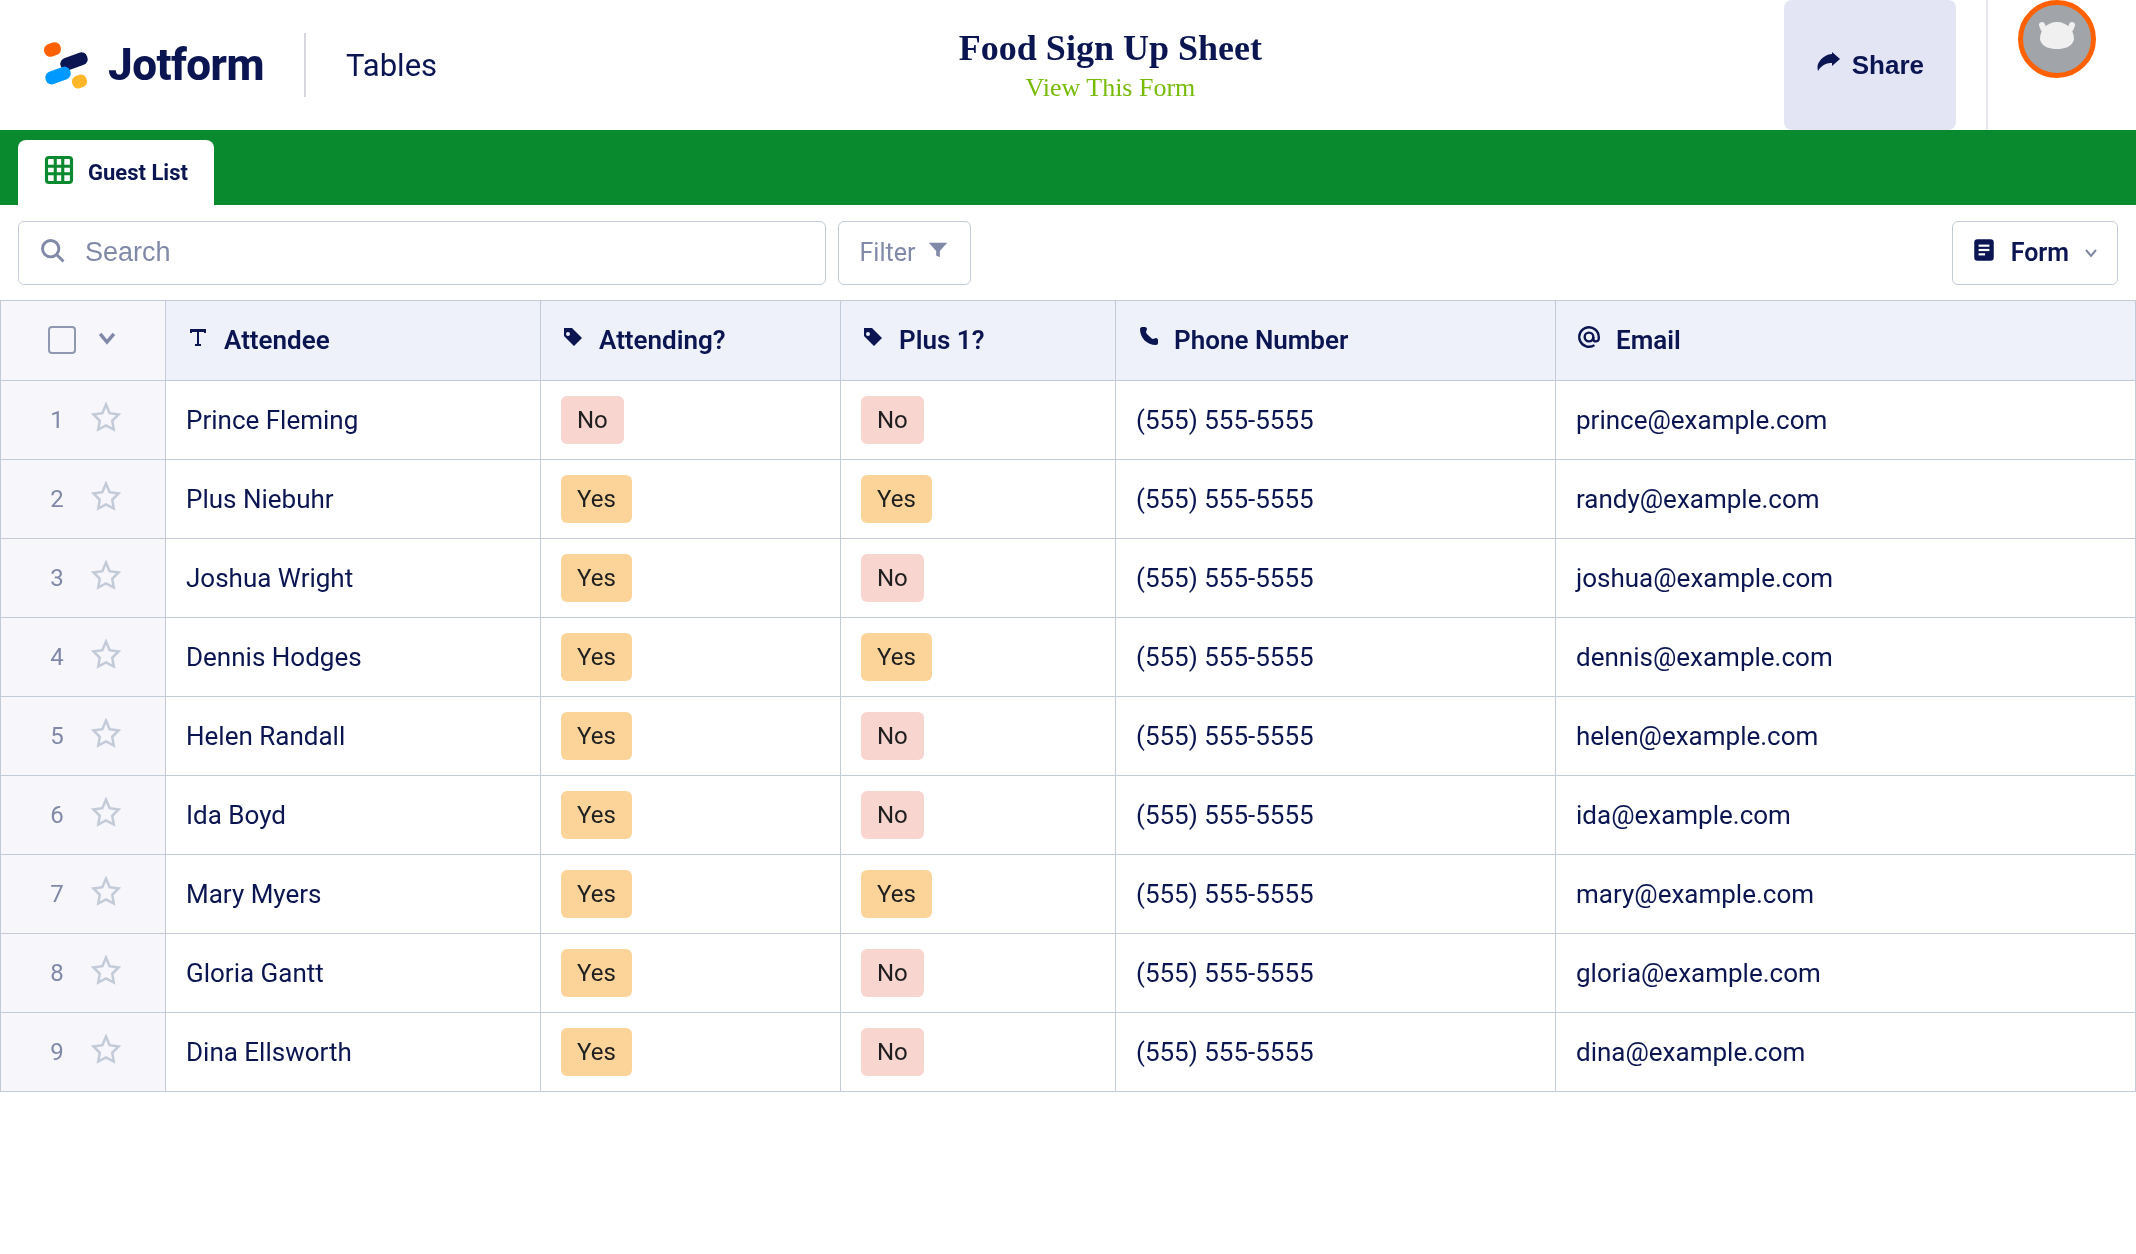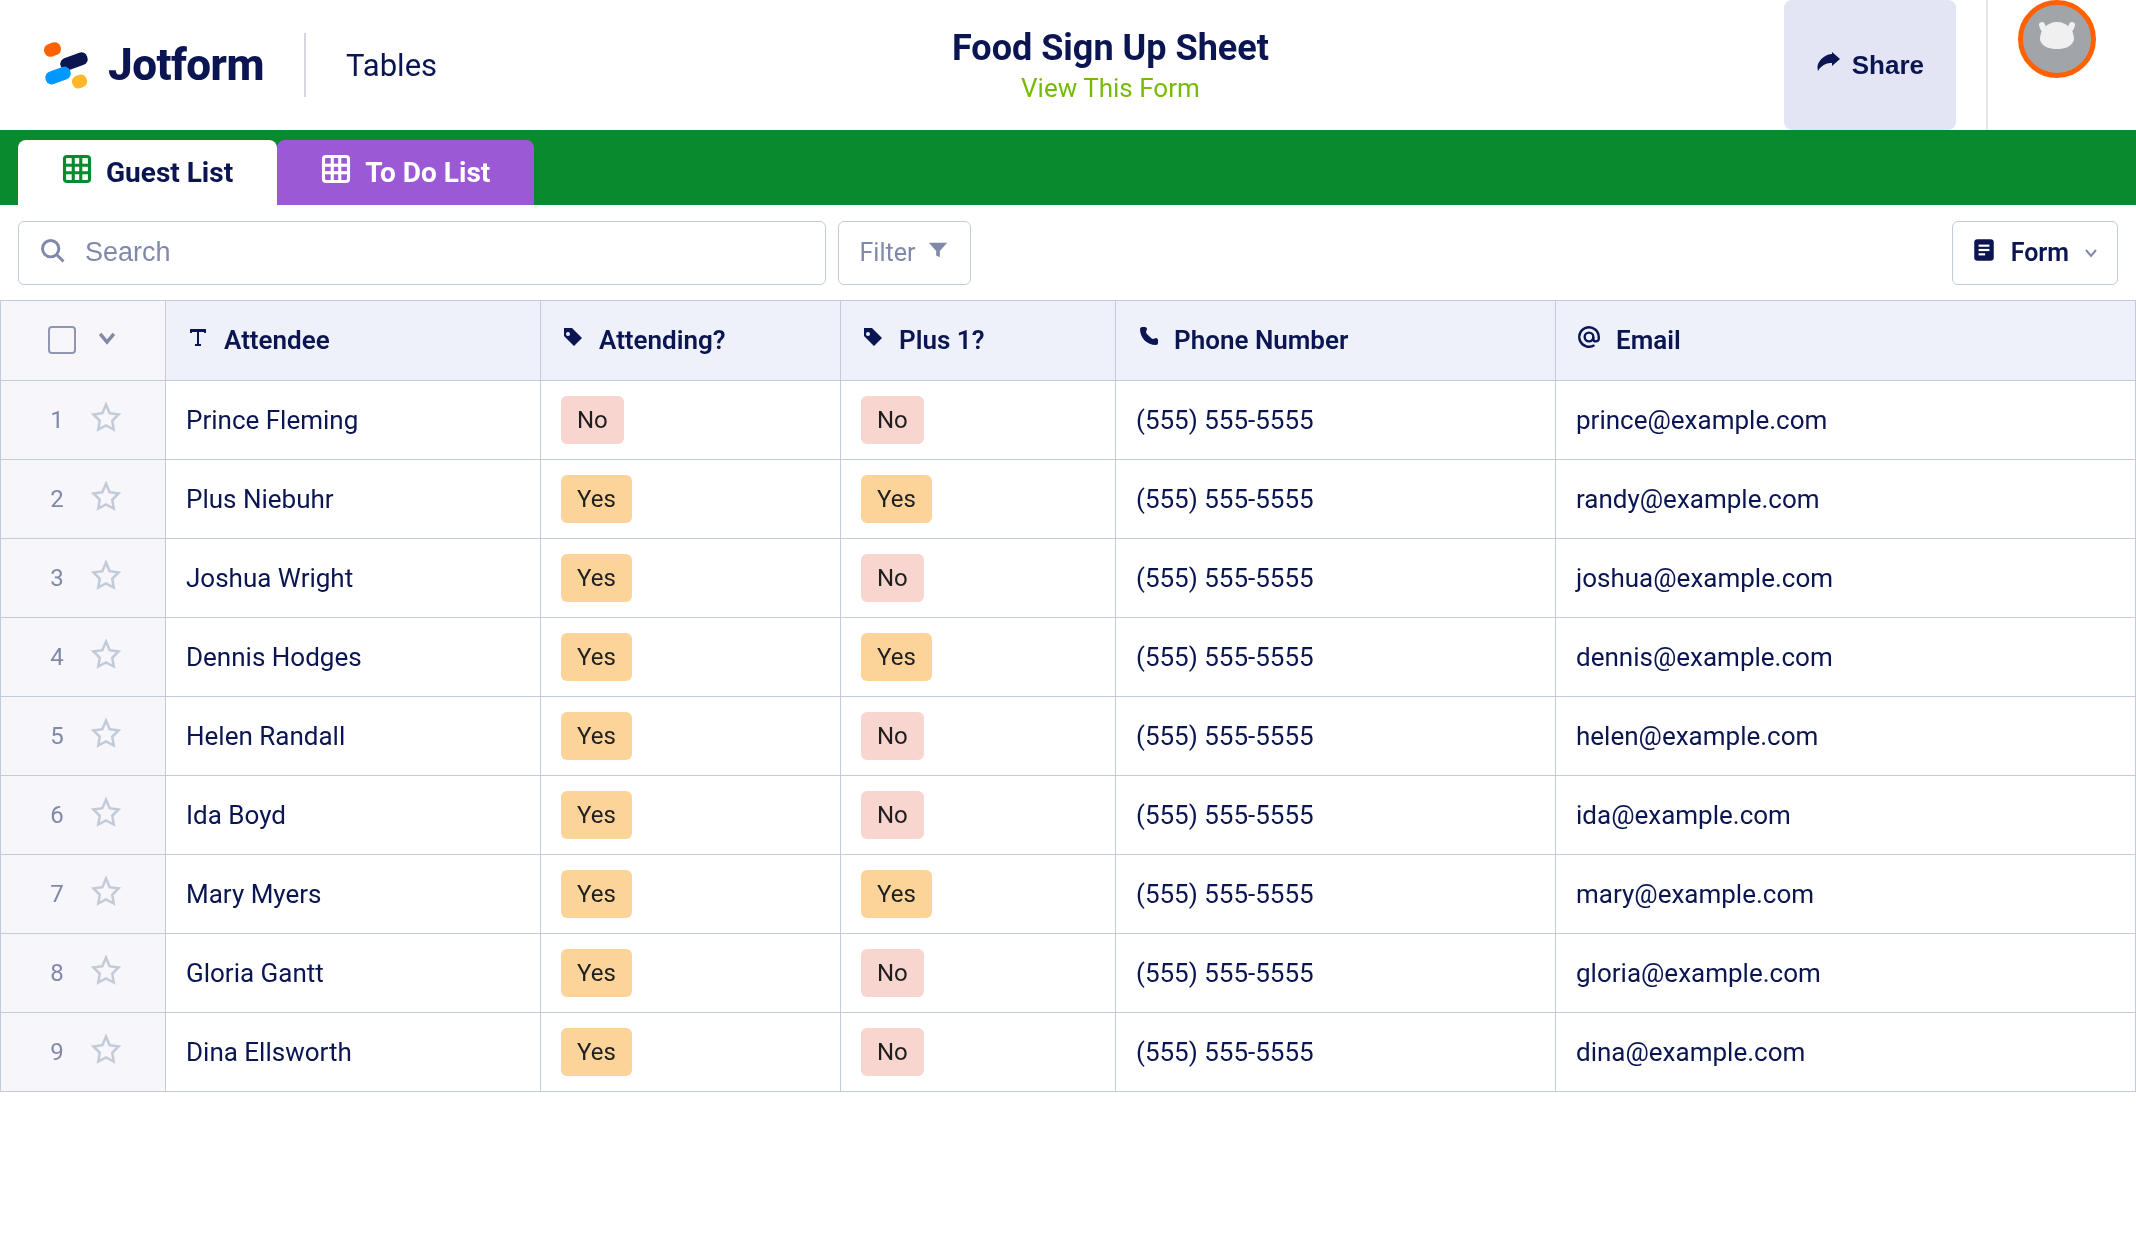--- a/index.html
+++ b/index.html
@@ -42,20 +42,21 @@
   .app-name {
     font-size: 31px;
     font-weight: 400;
     color: #0a1551;
   }
   .header-center {
     flex: 1;
     display: flex;
     flex-direction: column;
     align-items: center;
+    font-family: Liberation Serif, serif;
   }
   .form-title {
     font-size: 36px;
     font-weight: 700;
     color: #0a1551;
     margin-bottom: 4px;
   }
   .view-form-link {
     font-size: 26px;
     color: #78bb07;
@@ -100,25 +101,26 @@
     background: #0a8a2f;
     display: flex;
     align-items: flex-end;
     padding-left: 18px;
   }
   .tab {
     display: flex;
     align-items: center;
     gap: 14px;
     height: 65px;
-    padding: 0 44px;
+    padding: 0 26px;
     border-radius: 8px 8px 0 0;
-    font-size: 28px;
+    font-size: 22px;
     font-weight: 700;
     cursor: pointer;
+    margin-right: 14px;
   }
   .tab.active { background: #fff; color: #0a1551; }
   .tab.green { background: #24b24c; color: #fff; }
   .tab.purple { background: #9b59d6; color: #fff; }
   .tab svg { flex-shrink: 0; }
 
   
   .toolbar {
     height: 95px;
     background: #fff;
@@ -296,32 +298,20 @@
       <span>
         <svg width="30" height="30" viewBox="0 0 24 24">
             <rect x="2" y="2" width="20" height="20" rx="2" fill="none" stroke="#0a8a2f" stroke-width="2.5"></rect>
             <line x1="2" y1="9" x2="22" y2="9" stroke="#0a8a2f" stroke-width="2.5"></line>
             <line x1="2" y1="15" x2="22" y2="15" stroke="#0a8a2f" stroke-width="2.5"></line>
             <line x1="9" y1="2" x2="9" y2="22" stroke="#0a8a2f" stroke-width="2.5"></line>
             <line x1="15" y1="2" x2="15" y2="22" stroke="#0a8a2f" stroke-width="2.5"></line>
           </svg>
       </span>
       <span>Guest List</span>
-    </div>
-    <div class="tab purple">
-      <span>
-        <svg width="30" height="30" viewBox="0 0 24 24">
-            <rect x="2" y="2" width="20" height="20" rx="2" fill="none" stroke="#fff" stroke-width="2.5"></rect>
-            <line x1="2" y1="9" x2="22" y2="9" stroke="#fff" stroke-width="2.5"></line>
-            <line x1="2" y1="15" x2="22" y2="15" stroke="#fff" stroke-width="2.5"></line>
-            <line x1="9" y1="2" x2="9" y2="22" stroke="#fff" stroke-width="2.5"></line>
-            <line x1="15" y1="2" x2="15" y2="22" stroke="#fff" stroke-width="2.5"></line>
-          </svg>
-      </span>
-      <span>To Do List</span>
     </div>
   </div>
 
   <div class="toolbar">
     <div class="toolbar-left">
       <div class="search-box">
         <span>
           <svg width="28" height="28" viewBox="0 0 24 24" fill="none" stroke="#8189a9" stroke-width="2.5">
               <circle cx="10" cy="10" r="7"></circle>
               <line x1="15" y1="15" x2="21" y2="21"></line>

